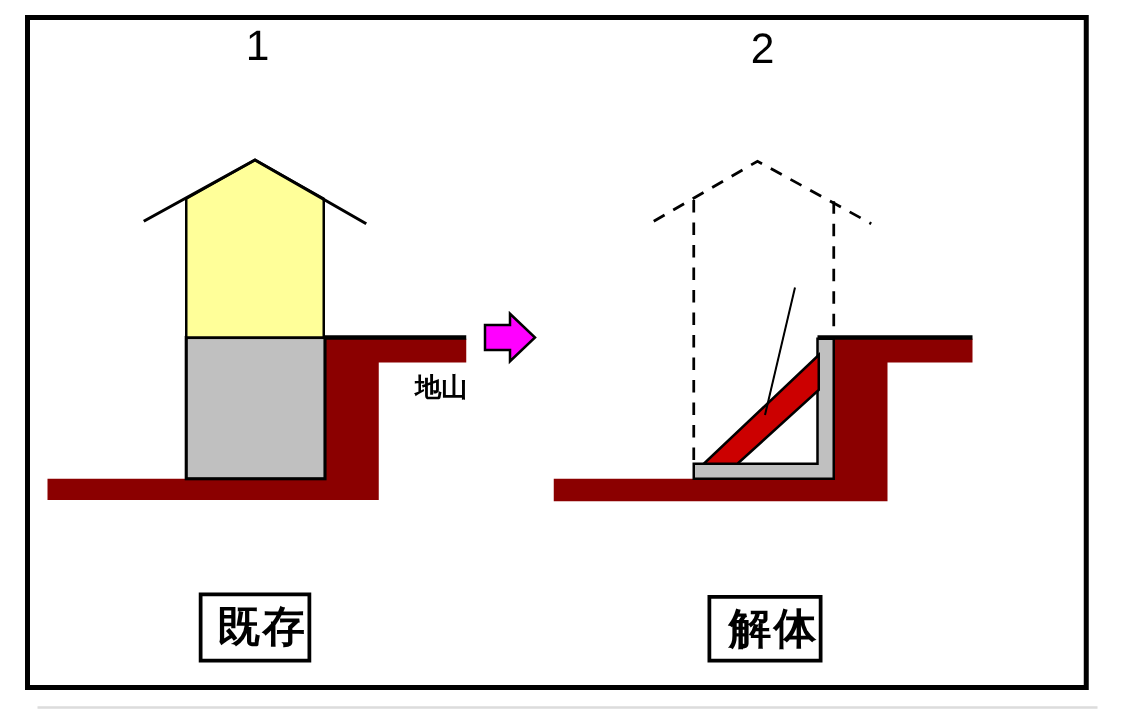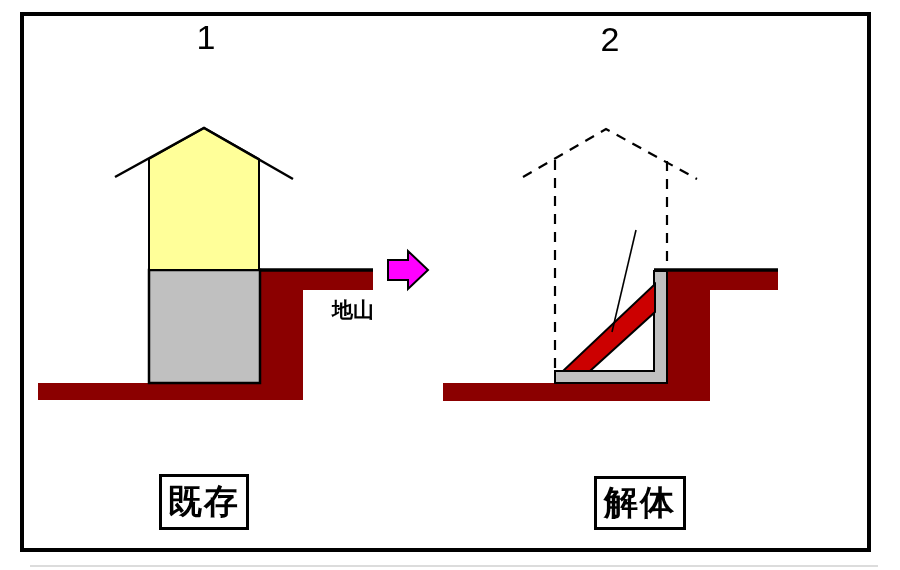--- a/index.html
+++ b/index.html
@@ -5,21 +5,21 @@
   html,body { margin:0; padding:0; background:#ffffff; }
   body { width:900px; height:570px; font-family:"Liberation Sans", sans-serif; }
   .canvas { position:relative; width:900px; height:570px; background:#ffffff; overflow:hidden; }
   .canvas svg { position:absolute; left:0; top:0; }
   .label { position:absolute; color:#000; white-space:nowrap; }
   .num { font-size:34px; font-weight:500; text-align:center; }
   .note { font-size:22px; font-weight:600; line-height:23px; }
   .note .indent { padding-left:17px; }
   .small { font-size:21px; font-weight:600; }
   .caption { position:absolute; background:#fff; border:3px solid #000; display:flex;
-             align-items:center; justify-content:center; font-size:34px; font-weight:600;
+             align-items:center; justify-content:flex-end; font-size:34px; font-weight:600;
              letter-spacing:2px; color:#000;font-family:Liberation Mono, monospace; }
   .page-edge { position:absolute; left:30px; top:565px; width:848px; height:2px;
                background:#dcdcdc; }
 </style>
 </head>
 <body>
 
 <div class="canvas">
 
   <svg width="900" height="570" viewBox="0 0 900 570">
@@ -53,18 +53,18 @@
   <div class="label note" style="left:447px; top:73px;">
   </div>
 
 
   <div class="label small" style="left:312px; top:296px;margin-left:20px;">地山</div>
 
   <div class="caption" style="left:159px; top:474px; width:84px; height:50px;">
     <span>既存</span>
   </div>
 
-  <div class="caption" style="left:566px; top:476px; width:86px; height:48px;margin-left:28px;">
+  <div class="caption" style="left:566px; top:476px; width:86px; height:48px;">
     <span>解体</span>
   </div>
 
   <div class="page-edge"></div>
 </div>
 
 </body></html>

